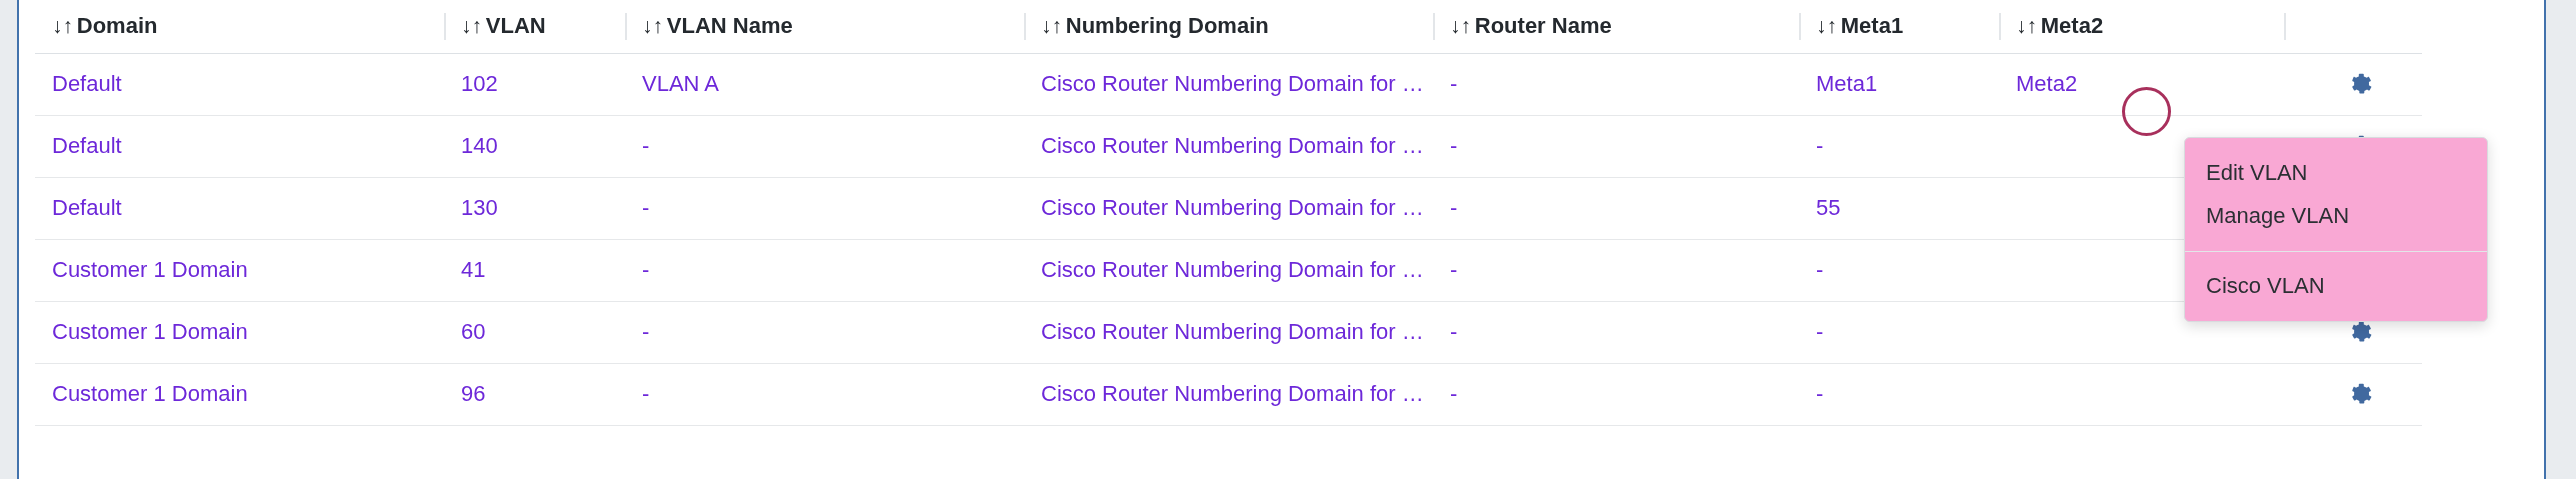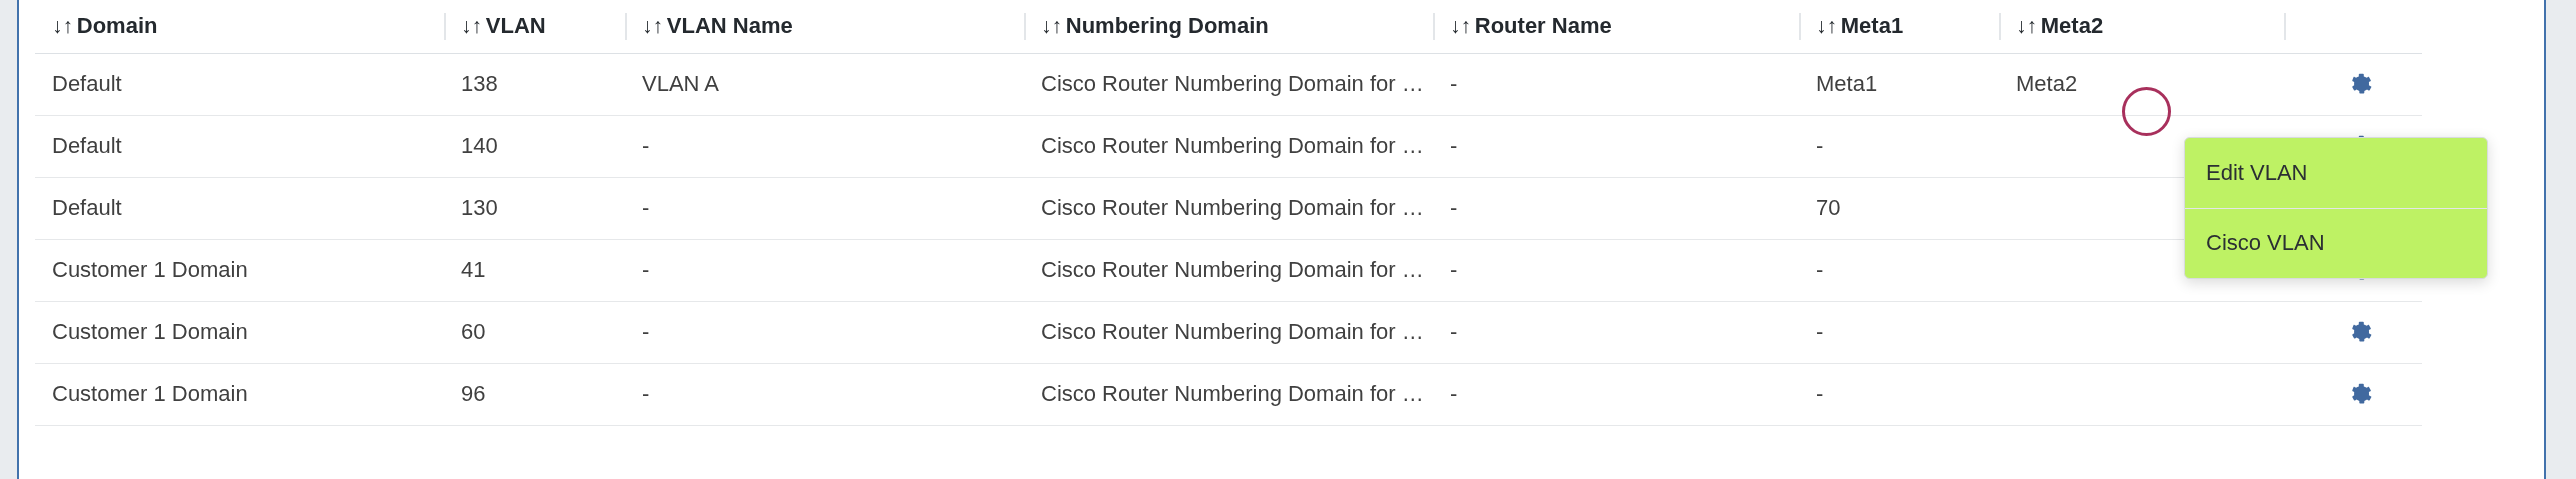--- a/index.html
+++ b/index.html
@@ -87,21 +87,21 @@
     vertical-align: baseline;
   }
 
   
   tbody tr.data-row {
     height: 62px;
   }
 
   tbody tr.data-row td {
     font-size: 22px;
-    color: #404040;
+    color: #6d28d9;
     font-weight: normal;
     padding: 0 0 0 17px;
     vertical-align: middle;
     border-bottom: 1px solid #e6e8ea;
     white-space: nowrap;
     overflow: hidden;
     text-overflow: ellipsis;
   }
 
   tbody tr.data-row:first-child td { border-top: none; }
@@ -130,21 +130,21 @@
   .w-meta1    { width: 200px; }
   .w-meta2    { width: 285px; }
   .w-actions  { width: 138px; }
 
   
   #action-menu {
     position: absolute;
     left: 2165px;
     top: 137px;
     width: 304px;
-    background: #bef264;
+    background: #f9a8d4;
     border: 1px solid #d8dbde;
     border-radius: 5.7px;
     box-shadow: 0 3.8px 13.3px rgba(0,0,0,0.14);
     padding: 13.3px 0 13.3px 0;
     z-index: 50;
   }
 
   .menu-item {
     font-size: 22px;
     color: #2b2f33;
@@ -234,21 +234,21 @@
           <th class="col-head">
             <span class="col-divider"></span>
           </th>
 
         </tr>
       </thead>
 
       <tbody id="table-body">
           <tr class="data-row">
             <td>Default</td>
-            <td>138</td>
+            <td>102</td>
             <td>VLAN A</td>
             <td>Cisco Router Numbering Domain for …</td>
             <td>-</td>
             <td>Meta1</td>
             <td>Meta2</td>
             <td class="cell-actions"><span class="gear-icon"><svg viewBox="0 0 24 24" aria-hidden="true">
                   <path fill="#41699f" d="M12 8.2a3.8 3.8 0 1 0 0 7.6 3.8 3.8 0 0 0 0-7.6zm0 5.9a2.1 2.1 0 1 1 0-4.2 2.1 2.1 0 0 1 0 4.2z"></path>
                   <path fill="#41699f" d="M20.6 13.6l-1.5-.9c.1-.5.1-1 .1-1.5s0-1-.1-1.5l1.5-.9c.4-.2.5-.6.3-1l-1.6-2.8c-.2-.4-.7-.5-1-.3l-1.5.9c-.8-.6-1.6-1.1-2.6-1.4V2.5c0-.4-.3-.8-.8-.8h-3.2c-.4 0-.8.3-.8.8v1.7c-.9.3-1.8.8-2.6 1.4l-1.5-.9c-.4-.2-.8-.1-1 .3L3.2 7.8c-.2.4-.1.8.3 1l1.5.9c-.1.5-.1 1-.1 1.5s0 1 .1 1.5l-1.5.9c-.4.2-.5.6-.3 1l1.6 2.8c.2.4.7.5 1 .3l1.5-.9c.8.6 1.6 1.1 2.6 1.4v1.7c0 .4.3.8.8.8h3.2c.4 0 .8-.3.8-.8v-1.7c.9-.3 1.8-.8 2.6-1.4l1.5.9c.4.2.8.1 1-.3l1.6-2.8c.2-.4.1-.8-.3-1z"></path>
                 </svg></span></td>
           </tr>
@@ -264,21 +264,21 @@
                   <path fill="#41699f" d="M12 8.2a3.8 3.8 0 1 0 0 7.6 3.8 3.8 0 0 0 0-7.6zm0 5.9a2.1 2.1 0 1 1 0-4.2 2.1 2.1 0 0 1 0 4.2z"></path>
                   <path fill="#41699f" d="M20.6 13.6l-1.5-.9c.1-.5.1-1 .1-1.5s0-1-.1-1.5l1.5-.9c.4-.2.5-.6.3-1l-1.6-2.8c-.2-.4-.7-.5-1-.3l-1.5.9c-.8-.6-1.6-1.1-2.6-1.4V2.5c0-.4-.3-.8-.8-.8h-3.2c-.4 0-.8.3-.8.8v1.7c-.9.3-1.8.8-2.6 1.4l-1.5-.9c-.4-.2-.8-.1-1 .3L3.2 7.8c-.2.4-.1.8.3 1l1.5.9c-.1.5-.1 1-.1 1.5s0 1 .1 1.5l-1.5.9c-.4.2-.5.6-.3 1l1.6 2.8c.2.4.7.5 1 .3l1.5-.9c.8.6 1.6 1.1 2.6 1.4v1.7c0 .4.3.8.8.8h3.2c.4 0 .8-.3.8-.8v-1.7c.9-.3 1.8-.8 2.6-1.4l1.5.9c.4.2.8.1 1-.3l1.6-2.8c.2-.4.1-.8-.3-1z"></path>
                 </svg></span></td>
           </tr>
           <tr class="data-row">
             <td>Default</td>
             <td>130</td>
             <td>-</td>
             <td>Cisco Router Numbering Domain for …</td>
             <td>-</td>
-            <td>70</td>
+            <td>55</td>
             <td></td>
             <td class="cell-actions"><span class="gear-icon"><svg viewBox="0 0 24 24" aria-hidden="true">
                   <path fill="#41699f" d="M12 8.2a3.8 3.8 0 1 0 0 7.6 3.8 3.8 0 0 0 0-7.6zm0 5.9a2.1 2.1 0 1 1 0-4.2 2.1 2.1 0 0 1 0 4.2z"></path>
                   <path fill="#41699f" d="M20.6 13.6l-1.5-.9c.1-.5.1-1 .1-1.5s0-1-.1-1.5l1.5-.9c.4-.2.5-.6.3-1l-1.6-2.8c-.2-.4-.7-.5-1-.3l-1.5.9c-.8-.6-1.6-1.1-2.6-1.4V2.5c0-.4-.3-.8-.8-.8h-3.2c-.4 0-.8.3-.8.8v1.7c-.9.3-1.8.8-2.6 1.4l-1.5-.9c-.4-.2-.8-.1-1 .3L3.2 7.8c-.2.4-.1.8.3 1l1.5.9c-.1.5-.1 1-.1 1.5s0 1 .1 1.5l-1.5.9c-.4.2-.5.6-.3 1l1.6 2.8c.2.4.7.5 1 .3l1.5-.9c.8.6 1.6 1.1 2.6 1.4v1.7c0 .4.3.8.8.8h3.2c.4 0 .8-.3.8-.8v-1.7c.9-.3 1.8-.8 2.6-1.4l1.5.9c.4.2.8.1 1-.3l1.6-2.8c.2-.4.1-.8-.3-1z"></path>
                 </svg></span></td>
           </tr>
           <tr class="data-row">
             <td>Customer 1 Domain</td>
             <td>41</td>
             <td>-</td>
@@ -315,20 +315,21 @@
             <td class="cell-actions"><span class="gear-icon"><svg viewBox="0 0 24 24" aria-hidden="true">
                   <path fill="#41699f" d="M12 8.2a3.8 3.8 0 1 0 0 7.6 3.8 3.8 0 0 0 0-7.6zm0 5.9a2.1 2.1 0 1 1 0-4.2 2.1 2.1 0 0 1 0 4.2z"></path>
                   <path fill="#41699f" d="M20.6 13.6l-1.5-.9c.1-.5.1-1 .1-1.5s0-1-.1-1.5l1.5-.9c.4-.2.5-.6.3-1l-1.6-2.8c-.2-.4-.7-.5-1-.3l-1.5.9c-.8-.6-1.6-1.1-2.6-1.4V2.5c0-.4-.3-.8-.8-.8h-3.2c-.4 0-.8.3-.8.8v1.7c-.9.3-1.8.8-2.6 1.4l-1.5-.9c-.4-.2-.8-.1-1 .3L3.2 7.8c-.2.4-.1.8.3 1l1.5.9c-.1.5-.1 1-.1 1.5s0 1 .1 1.5l-1.5.9c-.4.2-.5.6-.3 1l1.6 2.8c.2.4.7.5 1 .3l1.5-.9c.8.6 1.6 1.1 2.6 1.4v1.7c0 .4.3.8.8.8h3.2c.4 0 .8-.3.8-.8v-1.7c.9-.3 1.8-.8 2.6-1.4l1.5.9c.4.2.8.1 1-.3l1.6-2.8c.2-.4.1-.8-.3-1z"></path>
                 </svg></span></td>
           </tr>
         </tbody>
     </table>
 
     <div id="action-menu">
       <div class="menu-item">Edit VLAN</div>
+      <div class="menu-item">Manage VLAN</div>
       <div class="menu-divider"></div>
       <div class="menu-item">Cisco VLAN</div>
     </div>
 
     <div id="annotation-circle"></div>
 
   </div>
 </div>
 
 

